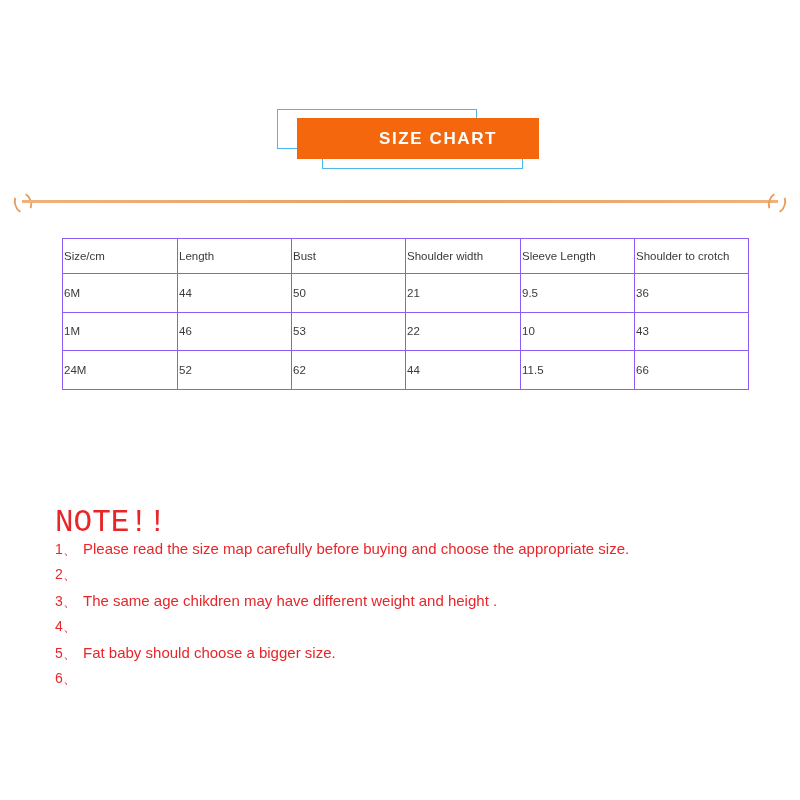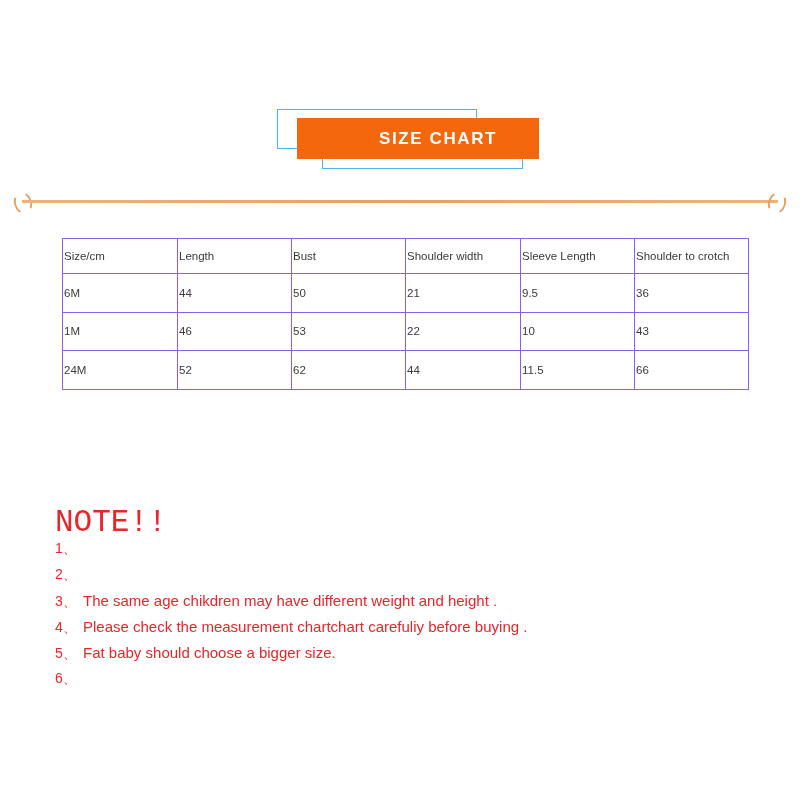--- a/index.html
+++ b/index.html
@@ -217,31 +217,31 @@
         <td>66</td>
       </tr>
     </tbody>
   </table>
 </div>
 
 <div class="note-title">NOTE!!</div>
 <div class="note-list">
   <div class="note-item">
     <span class="note-num">1、</span>
+    <span class="note-text">Please read the size map carefully before buying and choose the appropriate size.</span>
   </div>
   <div class="note-item">
     <span class="note-num">2、</span>
   </div>
   <div class="note-item">
     <span class="note-num">3、</span>
     <span class="note-text">The same age chikdren may have different weight and height .</span>
   </div>
   <div class="note-item">
     <span class="note-num">4、</span>
-    <span class="note-text">Please check  the  measurement chartchart carefuliy before buying .</span>
   </div>
   <div class="note-item">
     <span class="note-num">5、</span>
     <span class="note-text">Fat baby should choose a bigger size.</span>
   </div>
   <div class="note-item">
     <span class="note-num">6、</span>
   </div>
 </div>
 

